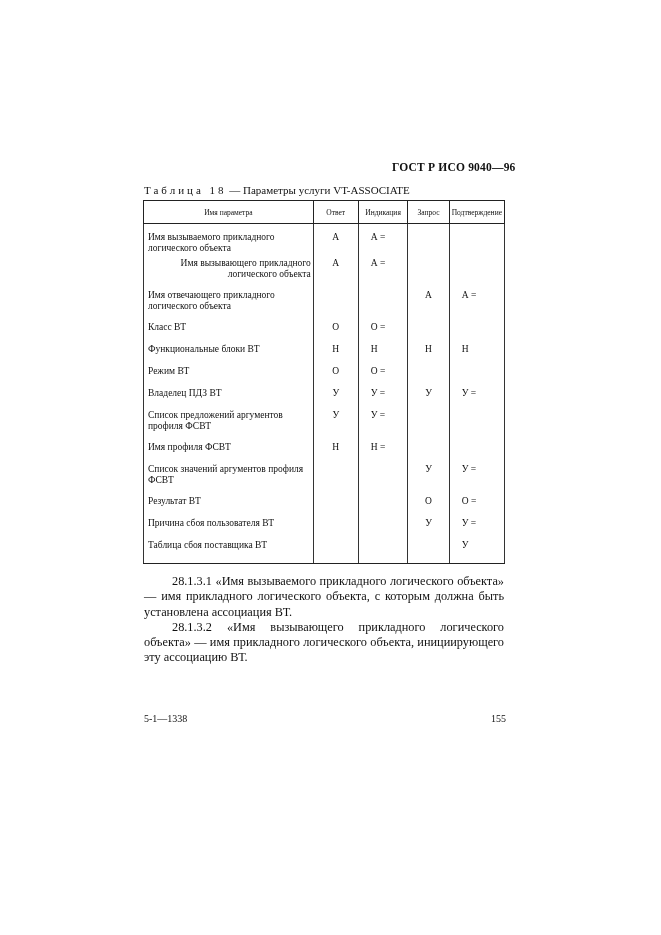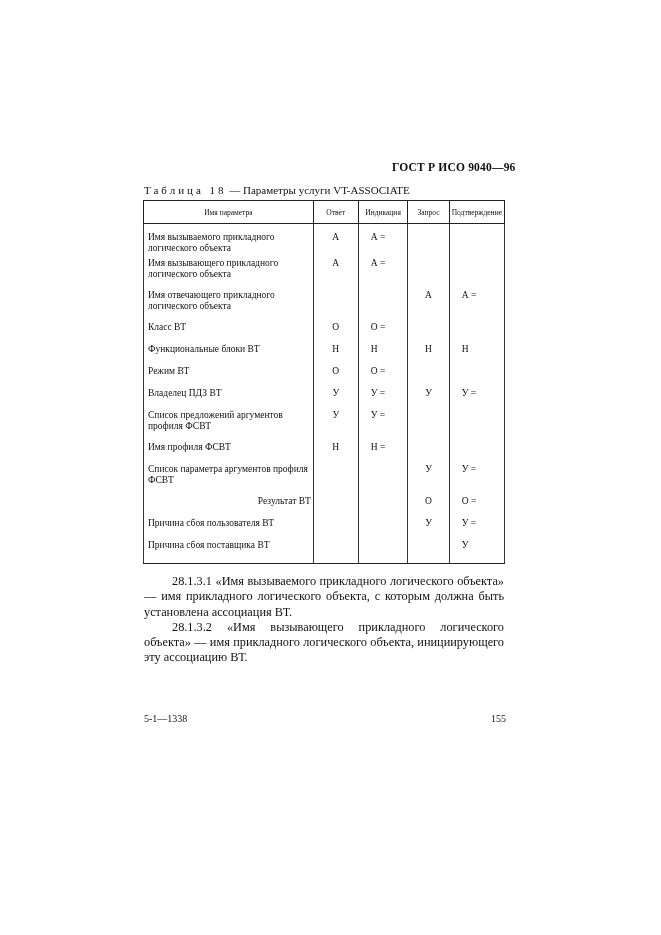--- a/index.html
+++ b/index.html
@@ -49,21 +49,21 @@
   </thead>
   <tbody id="tbody">
       <tr style="height: 32px;">
         <td class="name" style="padding-top: 8px;">Имя вызываемого прикладного логического объекта</td>
         <td class="val" style="padding-top: 8px;">А</td>
         <td class="val eq" style="padding-top: 8px;">А =</td>
         <td class="val" style="padding-top: 8px;"></td>
         <td class="val eq" style="padding-top: 8px;"></td>
       </tr>
       <tr style="height: 32px;">
-        <td class="name" style="padding-top: 2px;">Имя вызывающего прикладного логического объекта</td>
+        <td class="name" style="padding-top: 2px; text-align: right;">Имя вызывающего прикладного логического объекта</td>
         <td class="val" style="padding-top: 2px;">А</td>
         <td class="val eq" style="padding-top: 2px;">А =</td>
         <td class="val" style="padding-top: 2px;"></td>
         <td class="val eq" style="padding-top: 2px;"></td>
       </tr>
       <tr style="height: 32px;">
         <td class="name" style="padding-top: 2px;">Имя отвечающего прикладного логического объекта</td>
         <td class="val" style="padding-top: 2px;"></td>
         <td class="val eq" style="padding-top: 2px;"></td>
         <td class="val" style="padding-top: 2px;">А</td>
@@ -105,42 +105,42 @@
         <td class="val eq" style="padding-top: 2px;"></td>
       </tr>
       <tr style="height: 22px;">
         <td class="name" style="padding-top: 2px;">Имя профиля ФСВТ</td>
         <td class="val" style="padding-top: 2px;">Н</td>
         <td class="val eq" style="padding-top: 2px;">Н =</td>
         <td class="val" style="padding-top: 2px;"></td>
         <td class="val eq" style="padding-top: 2px;"></td>
       </tr>
       <tr style="height: 32px;">
-        <td class="name" style="padding-top: 2px;">Список параметра аргументов профиля ФСВТ</td>
+        <td class="name" style="padding-top: 2px;">Список значений аргументов профиля ФСВТ</td>
         <td class="val" style="padding-top: 2px;"></td>
         <td class="val eq" style="padding-top: 2px;"></td>
         <td class="val" style="padding-top: 2px;">У</td>
         <td class="val eq" style="padding-top: 2px;">У =</td>
       </tr>
       <tr style="height: 22px;">
-        <td class="name" style="padding-top: 2px; text-align: right;">Результат ВТ</td>
+        <td class="name" style="padding-top: 2px;">Результат ВТ</td>
         <td class="val" style="padding-top: 2px;"></td>
         <td class="val eq" style="padding-top: 2px;"></td>
         <td class="val" style="padding-top: 2px;">О</td>
         <td class="val eq" style="padding-top: 2px;">О =</td>
       </tr>
       <tr style="height: 22px;">
         <td class="name" style="padding-top: 2px;">Причина сбоя пользователя ВТ</td>
         <td class="val" style="padding-top: 2px;"></td>
         <td class="val eq" style="padding-top: 2px;"></td>
         <td class="val" style="padding-top: 2px;">У</td>
         <td class="val eq" style="padding-top: 2px;">У =</td>
       </tr>
       <tr class="last" style="height: 26px;">
-        <td class="name" style="padding-top: 2px;">Причина сбоя поставщика ВТ</td>
+        <td class="name" style="padding-top: 2px;">Таблица сбоя поставщика ВТ</td>
         <td class="val" style="padding-top: 2px;"></td>
         <td class="val eq" style="padding-top: 2px;"></td>
         <td class="val" style="padding-top: 2px;"></td>
         <td class="val eq" style="padding-top: 2px;">У</td>
       </tr>
     </tbody>
 </table>
 
 <div class="paras">
   <p>28.1.3.1 «Имя вызываемого прикладного логического объекта» — имя прикладного логического объекта, с которым должна быть установлена ассоциация ВТ.</p>

